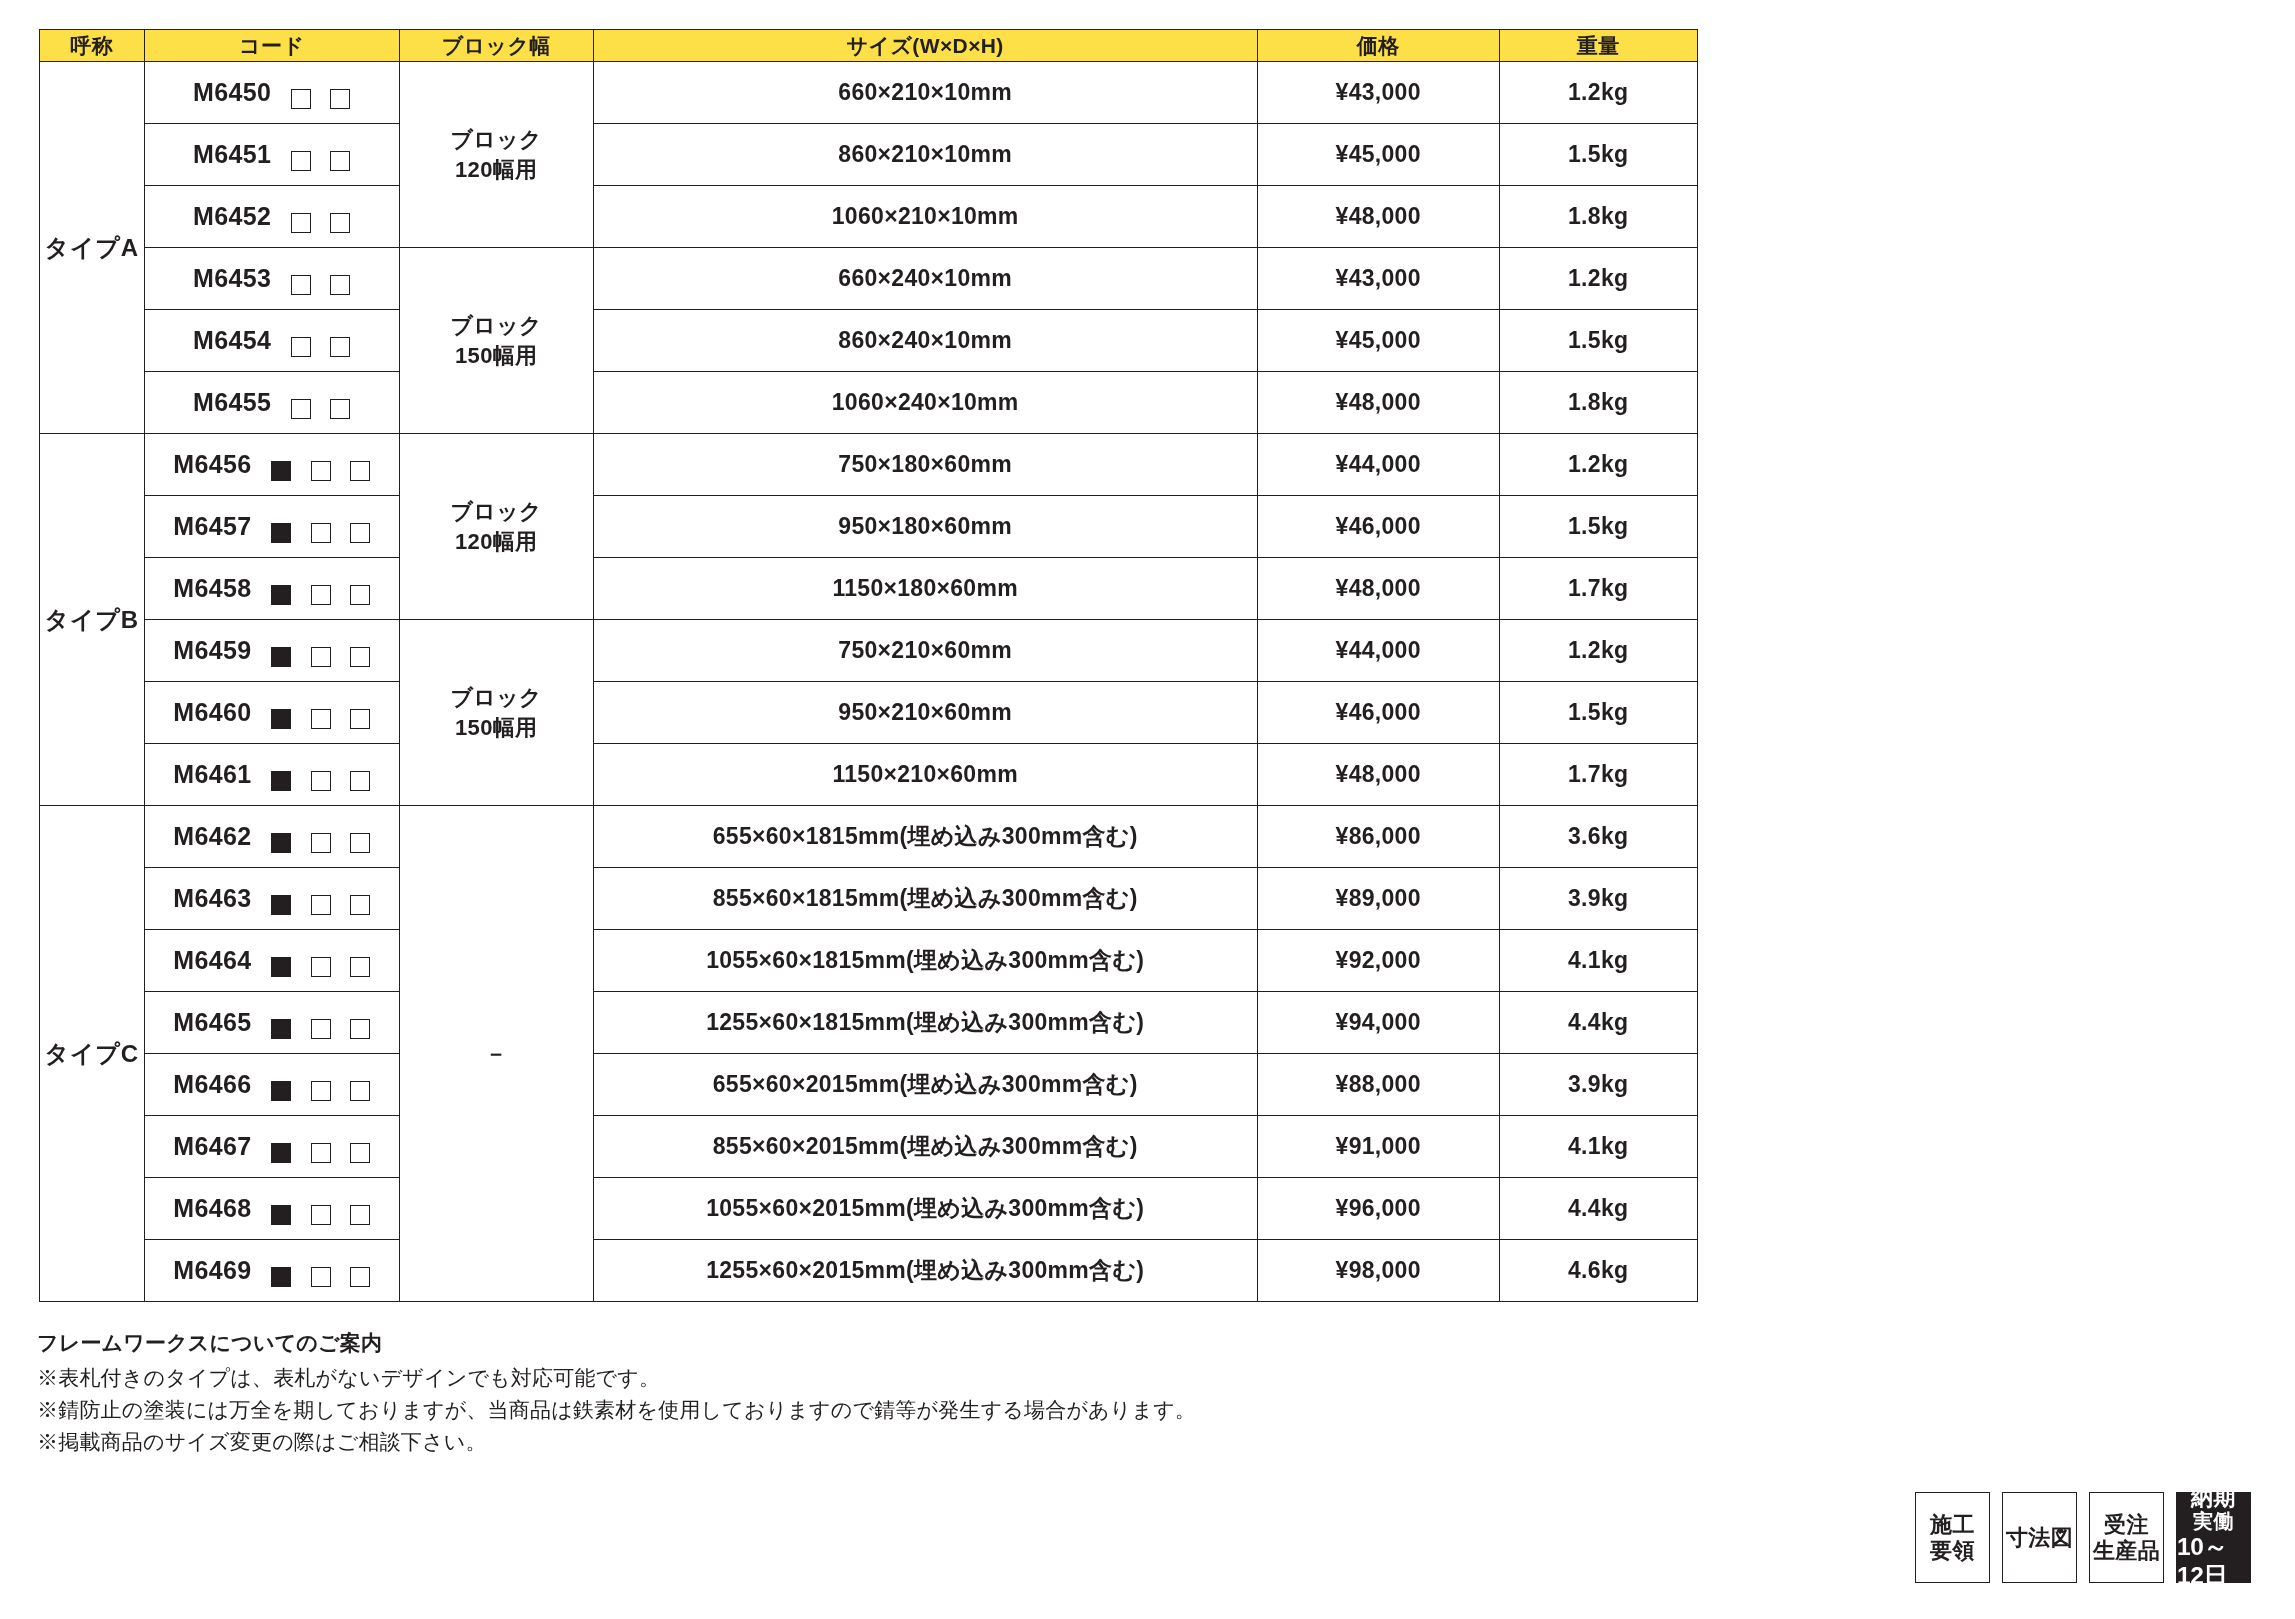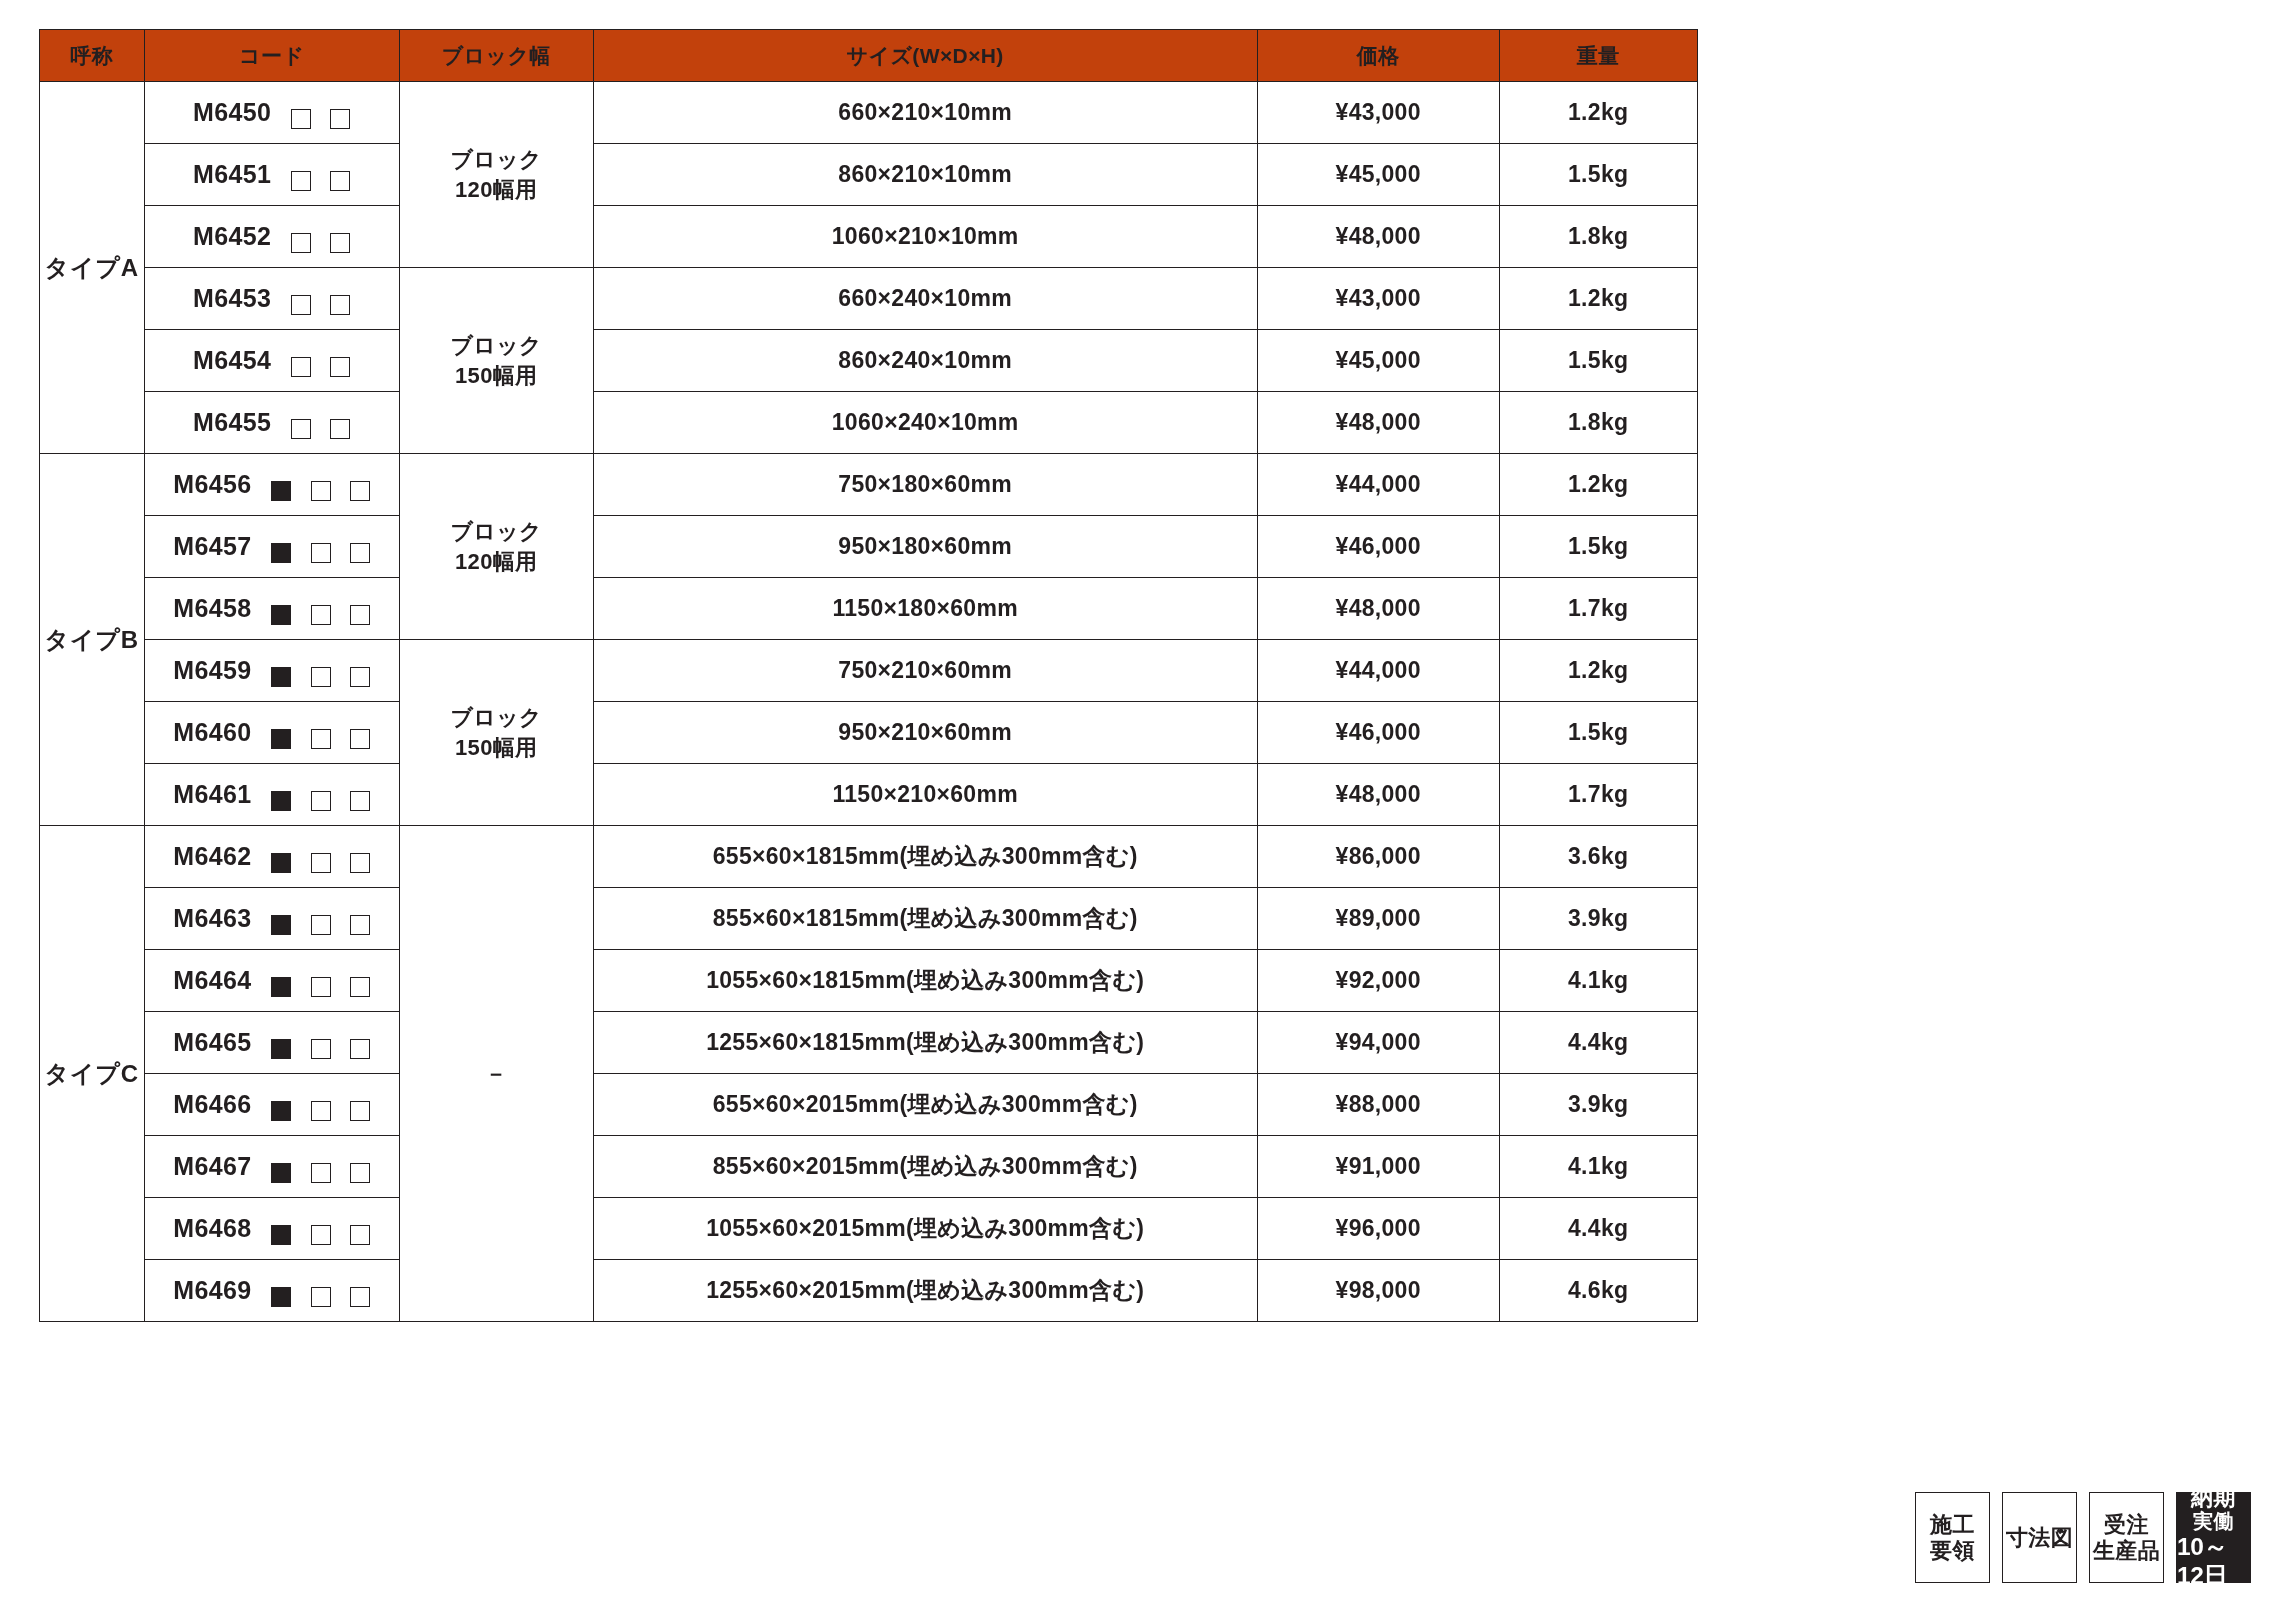--- a/index.html
+++ b/index.html
@@ -35,22 +35,22 @@
   }
   table.spec td, table.spec th {
     border: 1.7px solid #231f20;
     text-align: center;
     vertical-align: middle;
     font-weight: bold;
     color: #231f20;
     padding: 0;
   }
   thead th {
-    background: #c2410c;
-    height: 52px;
+    background: #fde047;
+    height: 32px;
     font-size: 21px;
     letter-spacing: 0.4px;
   }
   tbody td {
     height: 62px;
     font-size: 23px;
     letter-spacing: 0.3px;
     white-space: nowrap;
   }
   td.type-cell { font-size: 24px; letter-spacing: 0.8px; }
@@ -380,20 +380,26 @@
               <span class="sq"></span>
               <span class="sq"></span>
             </span></td>
           <td class="size-cell">1255×60×2015mm(埋め込み300mm含む)</td>
           <td class="price-cell">¥98,000</td>
           <td class="weight-cell">4.6kg</td>
         </tr>
       </tbody>
   </table>
 
+  <div class="bottom">
+    <div class="title">フレームワークスについてのご案内</div>
+    <div>※表札付きのタイプは、表札がないデザインでも対応可能です。</div>
+    <div>※錆防止の塗装には万全を期しておりますが、当商品は鉄素材を使用しておりますので錆等が発生する場合があります。</div>
+    <div>※掲載商品のサイズ変更の際はご相談下さい。</div>
+  </div>
 </div>
 
 <div class="badges" id="badges">
     <div class="badge">
       <span class="lead">施工</span>
       <span class="lead">要領</span>
     </div>
     <div class="badge">
       <span class="lead">寸法図</span>
     </div>

